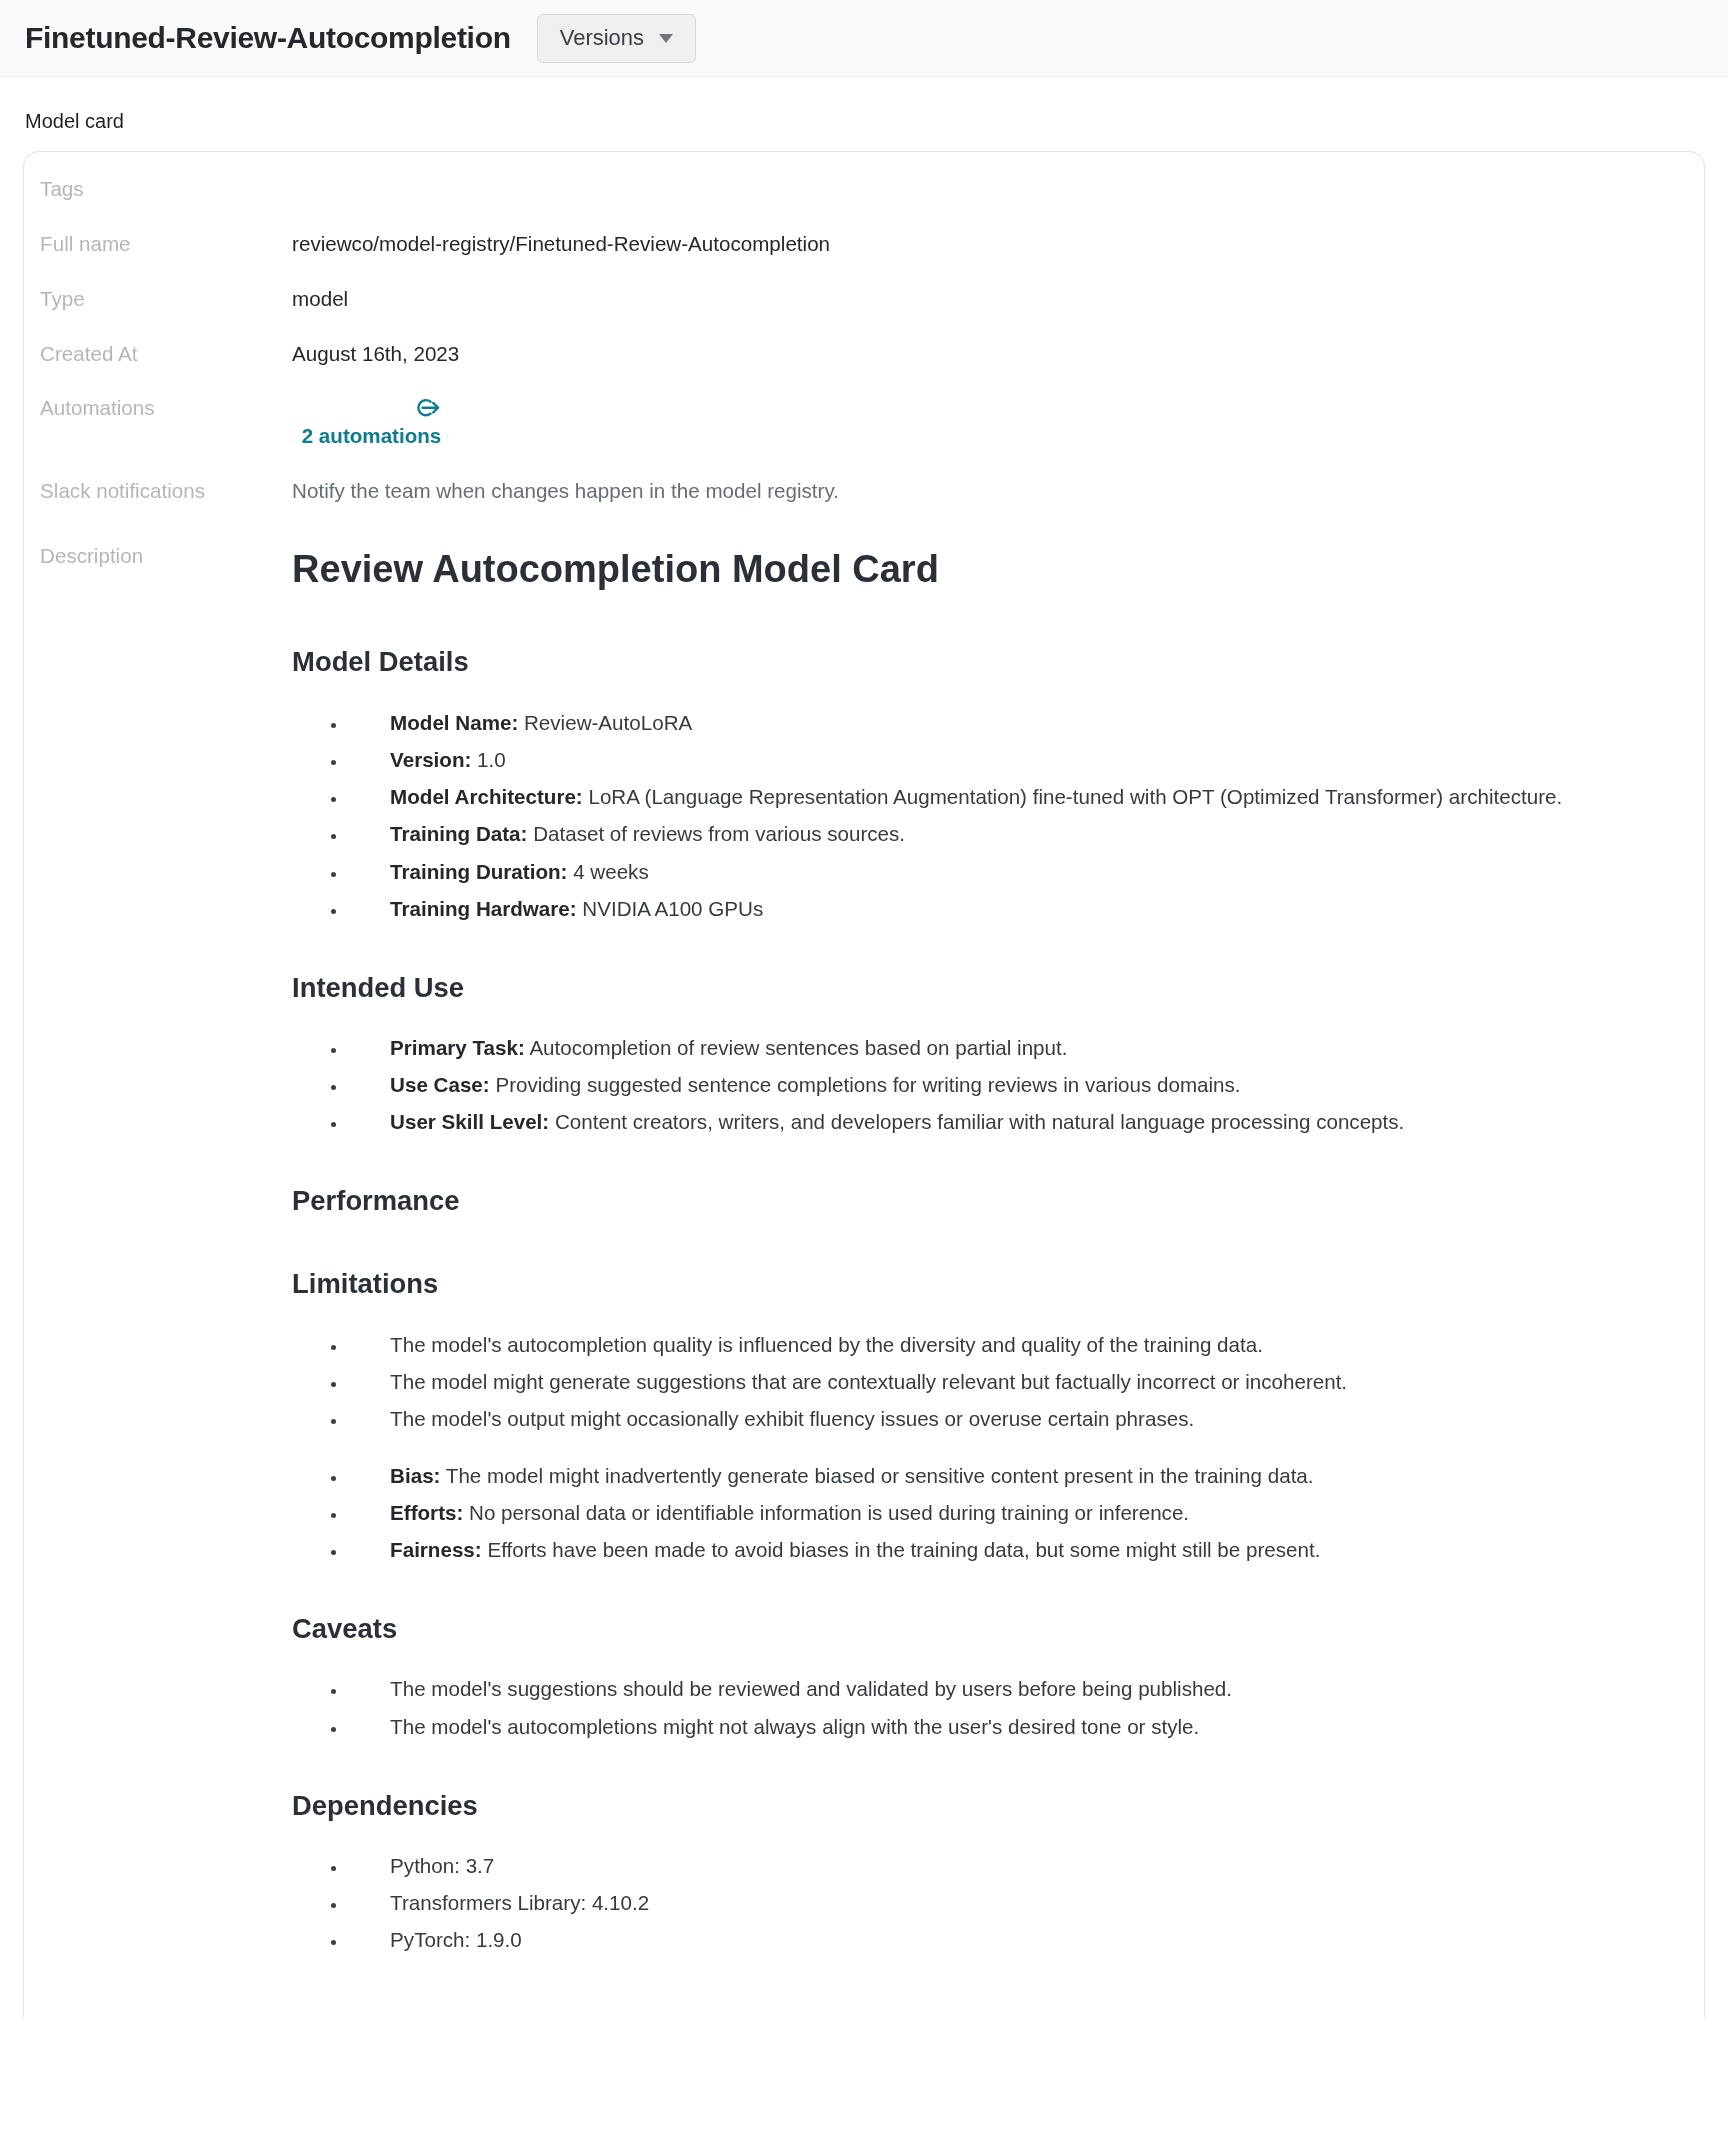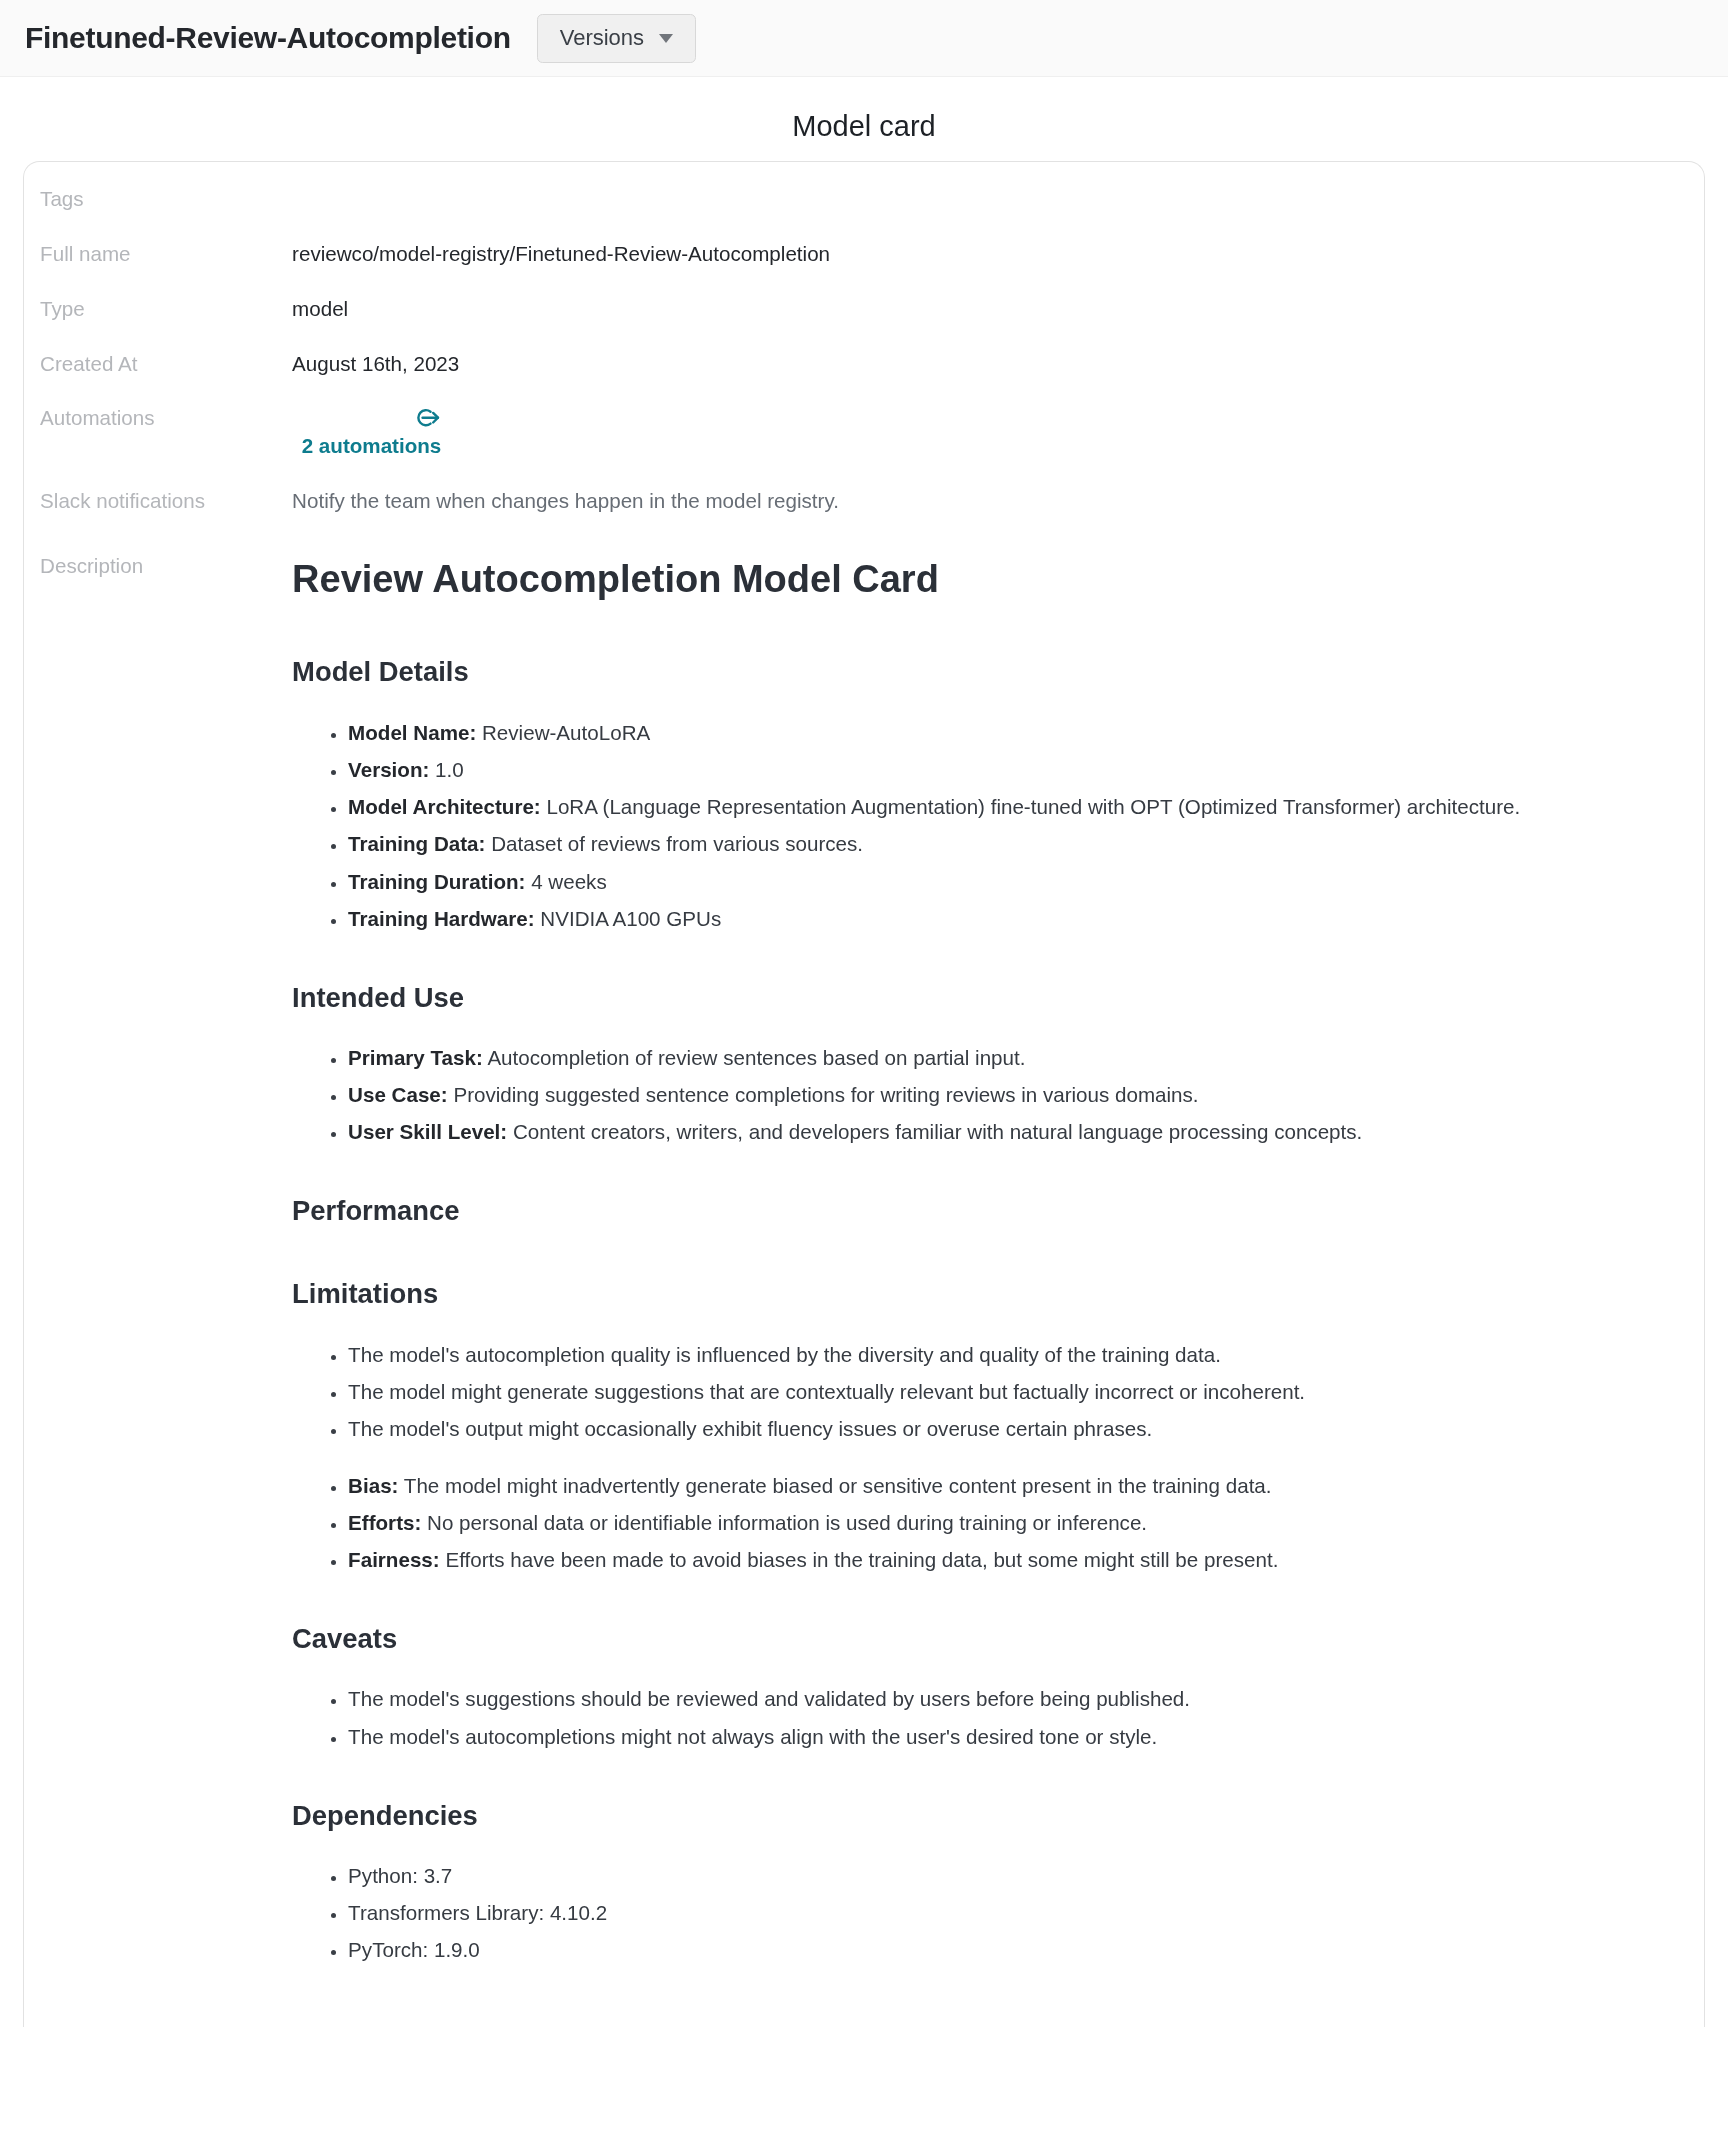--- a/index.html
+++ b/index.html
@@ -28,21 +28,21 @@
     font-family: inherit;
   }
   .caret-down {
     width: 0; height: 0;
     border-left: 7.5px solid transparent; border-right: 7.5px solid transparent;
     border-top: 9px solid #71757b;
   }
   
   .section-label {
     margin: 33px 25px 18px 25px;
-    font-size: 29px; color: #1d2126; text-align: center;
+    font-size: 20px; color: #1d2126;
   }
   
   .card {
     margin: 0 22.6px; background: #ffffff;
     border: 1.4px solid var(--card_border, #e2e2e2);
     border-radius: 16.5px 16.5px 0 0;
     border-bottom: none;
     padding: 9.6px 27.4px 41px 16.5px;
   }
   .row { display: flex; align-items: flex-start; padding: 13.7px 0; }
@@ -73,21 +73,21 @@
   .markdown h2 {
     font-size: 27.4px; line-height: 36px; font-weight: 700;
     color: #2b3038; margin: 47px 0 0 0;
   }
   .markdown ul { margin: 27.4px 0 0 0; padding-left: 56px; list-style: disc; }
   .markdown li {
     font-size: 20.6px; line-height: 29px; margin-bottom: 8.2px;
     color: var(--text_body, #363b42);
   }
   .markdown li::marker { color: #3a3f46; font-size: 18px; }
-  .markdown li strong { font-weight: 700; color: var(--text_dark, #24272c); }
+  .markdown li strong { font-weight: 700; color: var(--text_dark, #24272c); margin-left: 42px; }
 </style>
 </head>
 <body>
 
 <header class="topbar">
   <div class="page-title">Finetuned-Review-Autocompletion</div>
   <button class="versions-btn">
     <span>Versions</span>
     <span class="caret-down"></span>
   </button>

